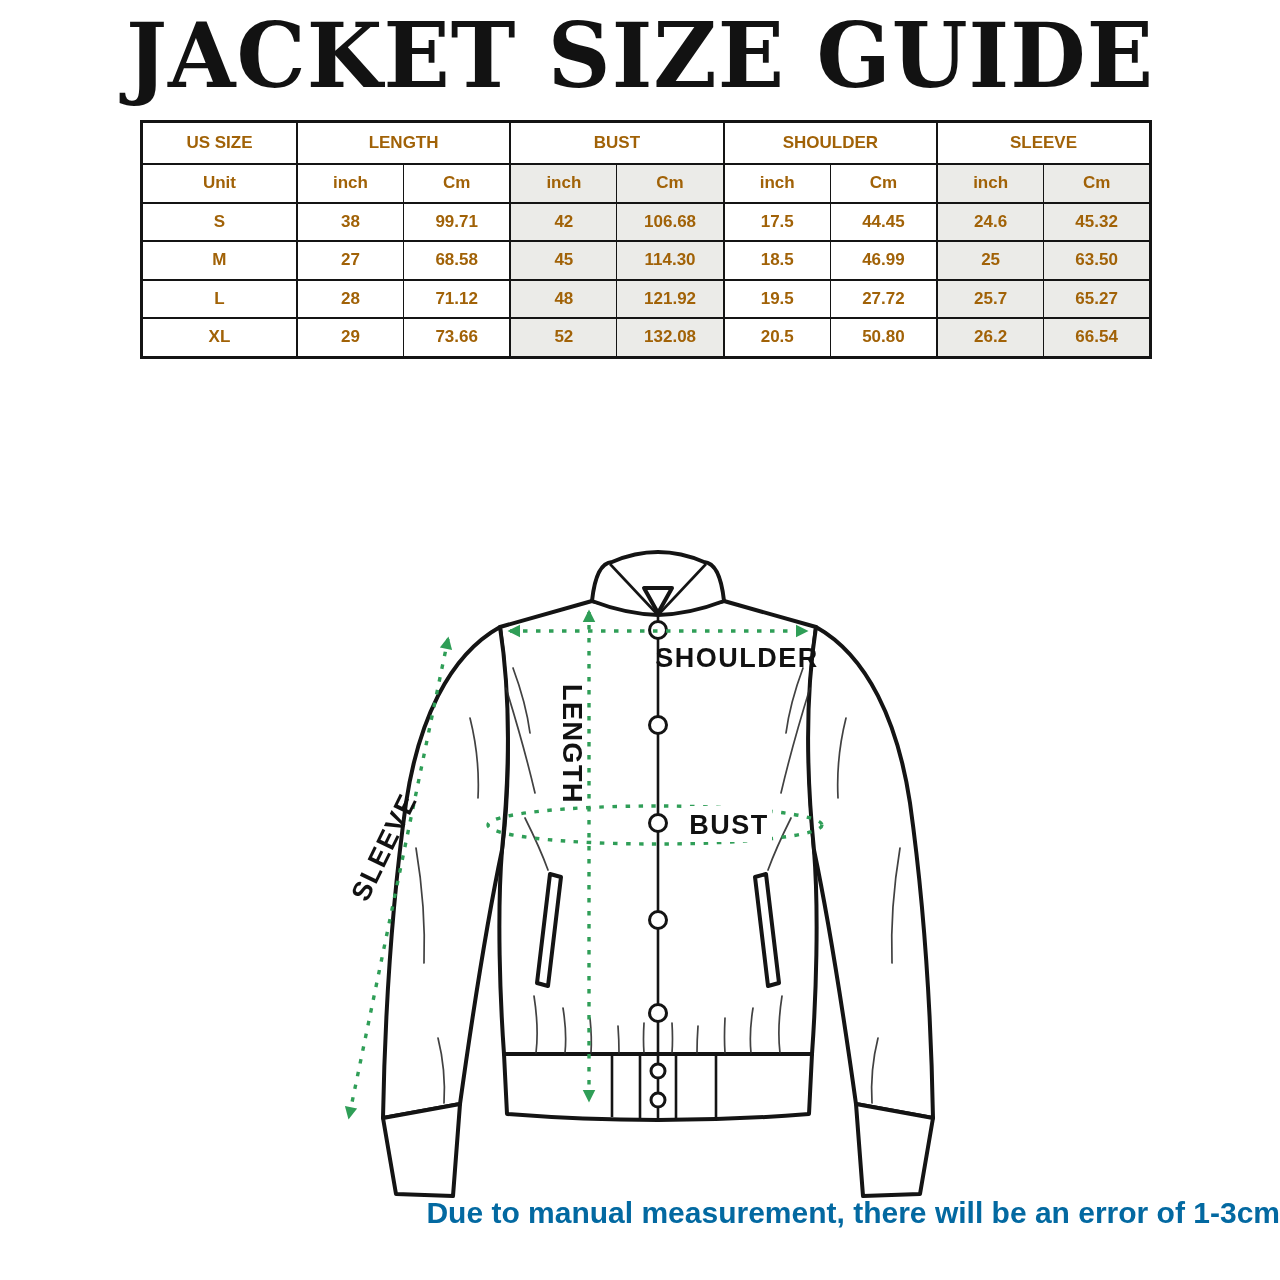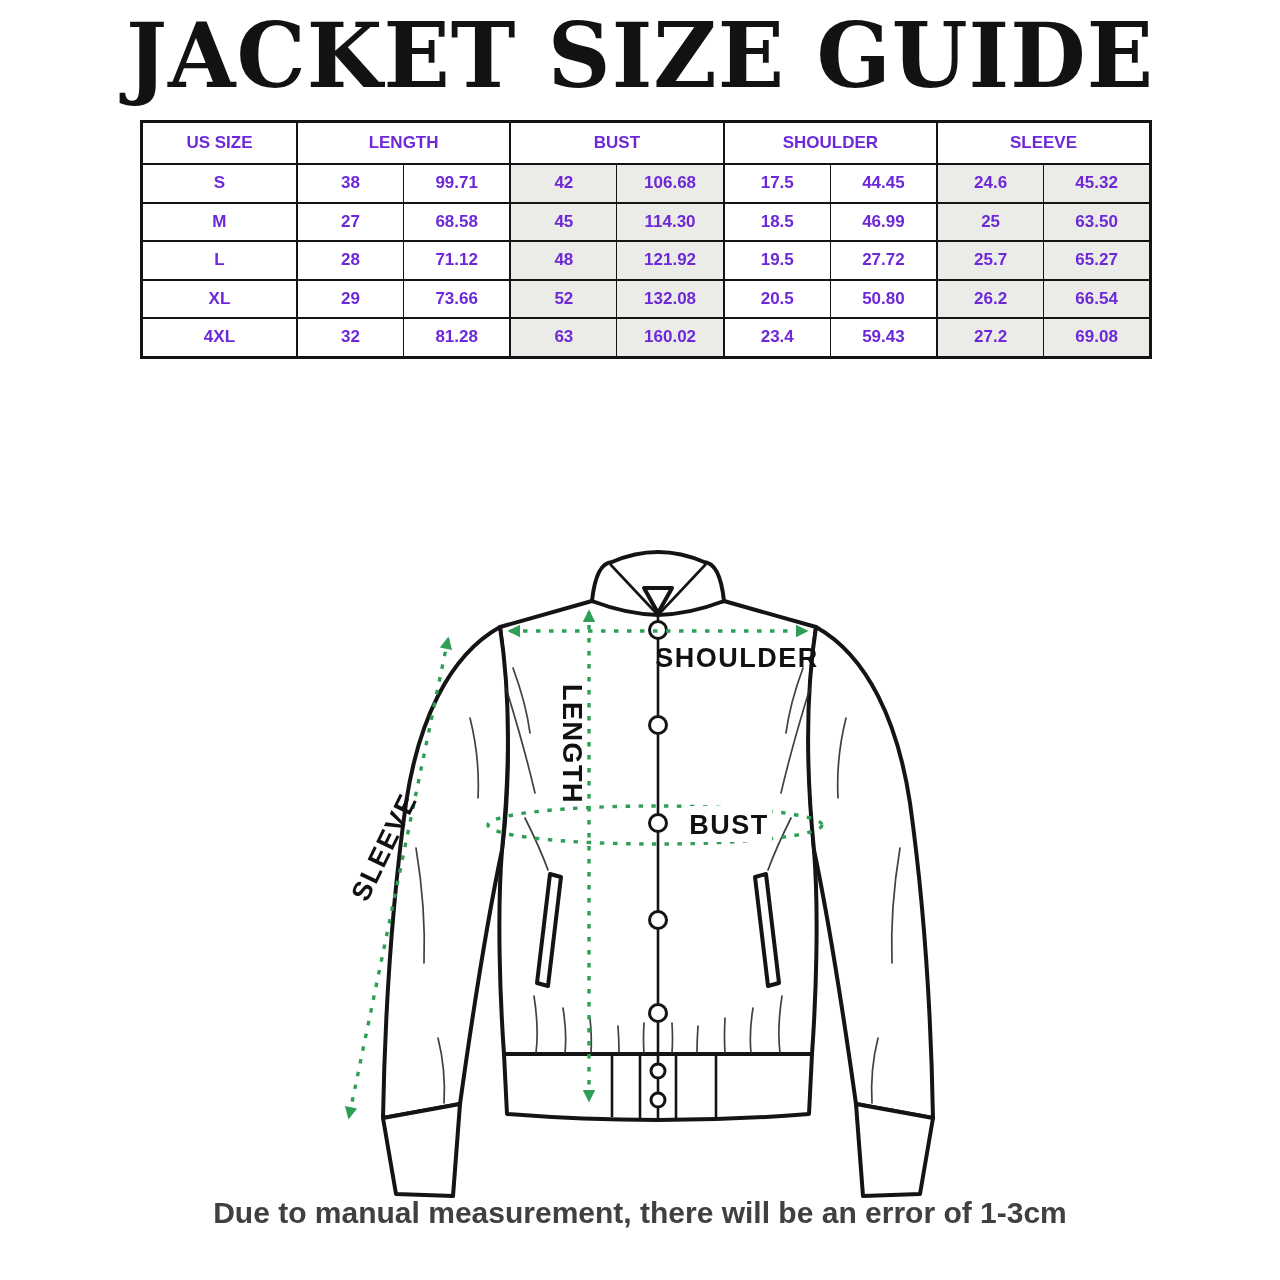--- a/index.html
+++ b/index.html
@@ -10,21 +10,21 @@
   }
   .title {
     position:absolute; top:2px; left:0; width:100%; text-align:center;
     font-family:"DejaVu Serif", serif; font-weight:bold; font-size:87px;
     letter-spacing:1px; color:#121212; transform:scaleY(1.04); transform-origin:top center;
     white-space:nowrap;
   }
   table.size-table {
     position:absolute; left:140px; top:120px; width:1012px;
     border-collapse:collapse; table-layout:fixed;
-    border:3px solid var(--ink); color:#6d28d9; font-weight:bold;
+    border:3px solid var(--ink); color:#a16207; font-weight:bold;
   }
   .size-table th, .size-table td {
     border:1.6px solid var(--ink);
     border-top-width:2.6px; border-bottom-width:2.6px;
     text-align:center; vertical-align:middle; padding:0;
     height:36.5px; font-size:17px; background:#ffffff;
   }
   .size-table thead th { height:40px; }
   .size-table td.shade { background:#ebebe8; }
   .size-table .gs { border-left-width:2.8px; }
@@ -63,20 +63,31 @@
     <tr>
       <th>US SIZE</th>
       <th colspan="2" class="gs">LENGTH</th>
       <th colspan="2" class="gs">BUST</th>
       <th colspan="2" class="gs">SHOULDER</th>
       <th colspan="2" class="gs">SLEEVE</th>
     </tr>
   </thead>
   <tbody id="size-tbody">
       <tr>
+        <td>Unit</td>
+        <td class="gs">inch</td>
+        <td>Cm</td>
+        <td class="shade gs">inch</td>
+        <td class="shade">Cm</td>
+        <td class="gs">inch</td>
+        <td>Cm</td>
+        <td class="shade gs">inch</td>
+        <td class="shade">Cm</td>
+      </tr>
+      <tr>
         <td>S</td>
         <td class="gs">38</td>
         <td>99.71</td>
         <td class="shade gs">42</td>
         <td class="shade">106.68</td>
         <td class="gs">17.5</td>
         <td>44.45</td>
         <td class="shade gs">24.6</td>
         <td class="shade">45.32</td>
       </tr>
@@ -105,31 +116,20 @@
       <tr>
         <td>XL</td>
         <td class="gs">29</td>
         <td>73.66</td>
         <td class="shade gs">52</td>
         <td class="shade">132.08</td>
         <td class="gs">20.5</td>
         <td>50.80</td>
         <td class="shade gs">26.2</td>
         <td class="shade">66.54</td>
-      </tr>
-      <tr>
-        <td>4XL</td>
-        <td class="gs">32</td>
-        <td>81.28</td>
-        <td class="shade gs">63</td>
-        <td class="shade">160.02</td>
-        <td class="gs">23.4</td>
-        <td>59.43</td>
-        <td class="shade gs">27.2</td>
-        <td class="shade">69.08</td>
       </tr>
     </tbody>
 </table>
 
 <svg class="diagram" viewBox="0 0 660 700" aria-hidden="true">
   <defs>
     <marker id="ah" viewBox="0 0 12 12" refX="9" refY="6" markerWidth="4.4" markerHeight="4.4" orient="auto-start-reverse">
       <path d="M1,1 L11,6 L1,11 Z"></path>
     </marker>
   </defs>
@@ -198,13 +198,13 @@
   <line class="gd" x1="128" y1="121" x2="29" y2="599" marker-start="url(#ah)" marker-end="url(#ah)"></line>
   <ellipse class="gd" cx="335" cy="307" rx="167" ry="19"></ellipse>
   <rect x="368" y="288" width="84" height="36" fill="#ffffff"></rect>
 
   <text class="dlabel" x="417" y="149" text-anchor="middle">SHOULDER</text>
   <text class="dlabel" x="250" y="226" text-anchor="middle" dominant-baseline="middle" transform="rotate(90 250 226)">LENGTH</text>
   <text class="dlabel" x="409" y="316" text-anchor="middle">BUST</text>
   <text class="dlabel" x="66" y="330" text-anchor="middle" dominant-baseline="middle" transform="rotate(-64 66 330)">SLEEVE</text>
 </svg>
 
-<div class="note" style="color: #404040;">Due to manual measurement, there will be an error of 1-3cm</div>
+<div class="note" style="color: #0369a1; text-align: right;">Due to manual measurement, there will be an error of 1-3cm</div>
 
 </body></html>

